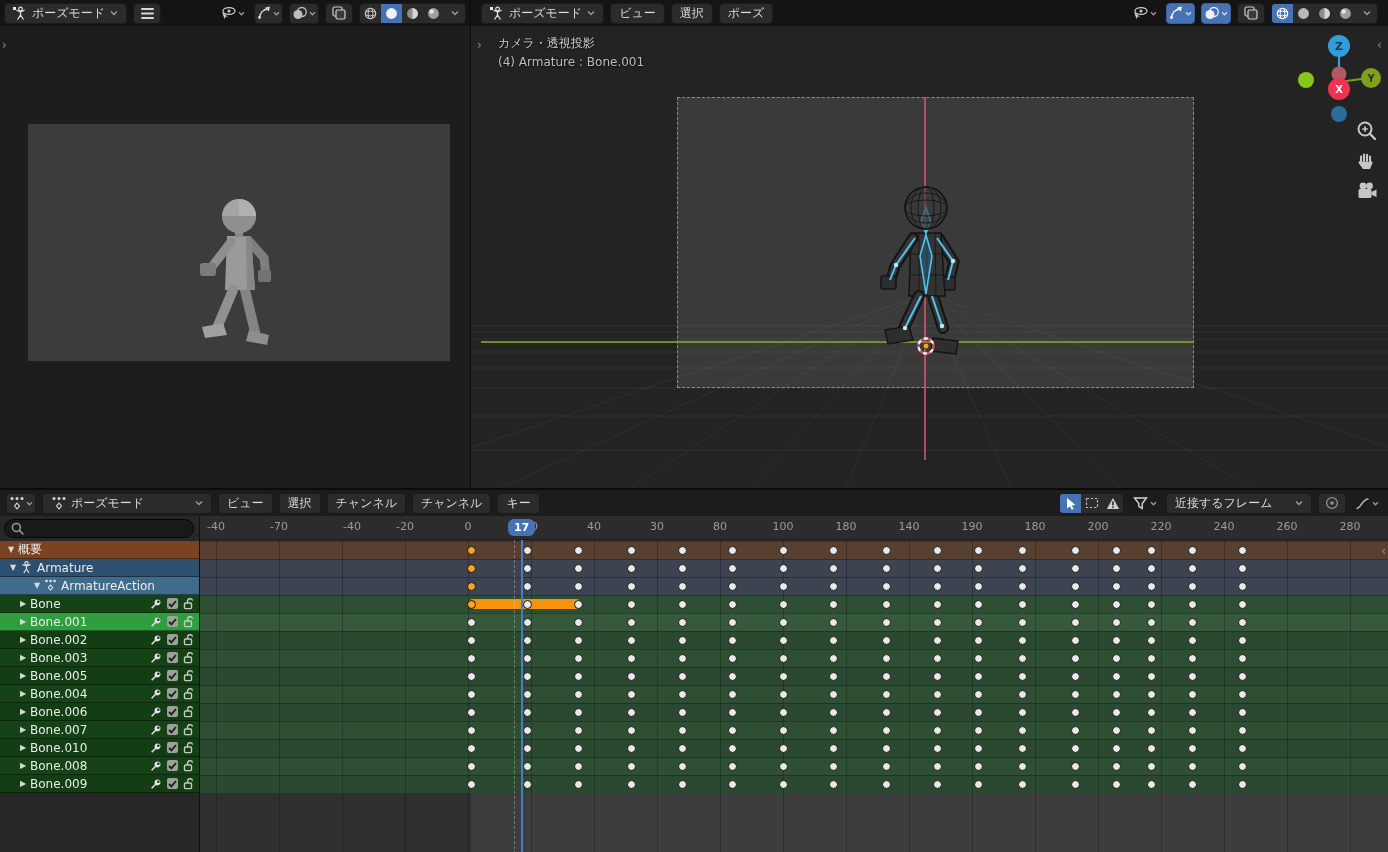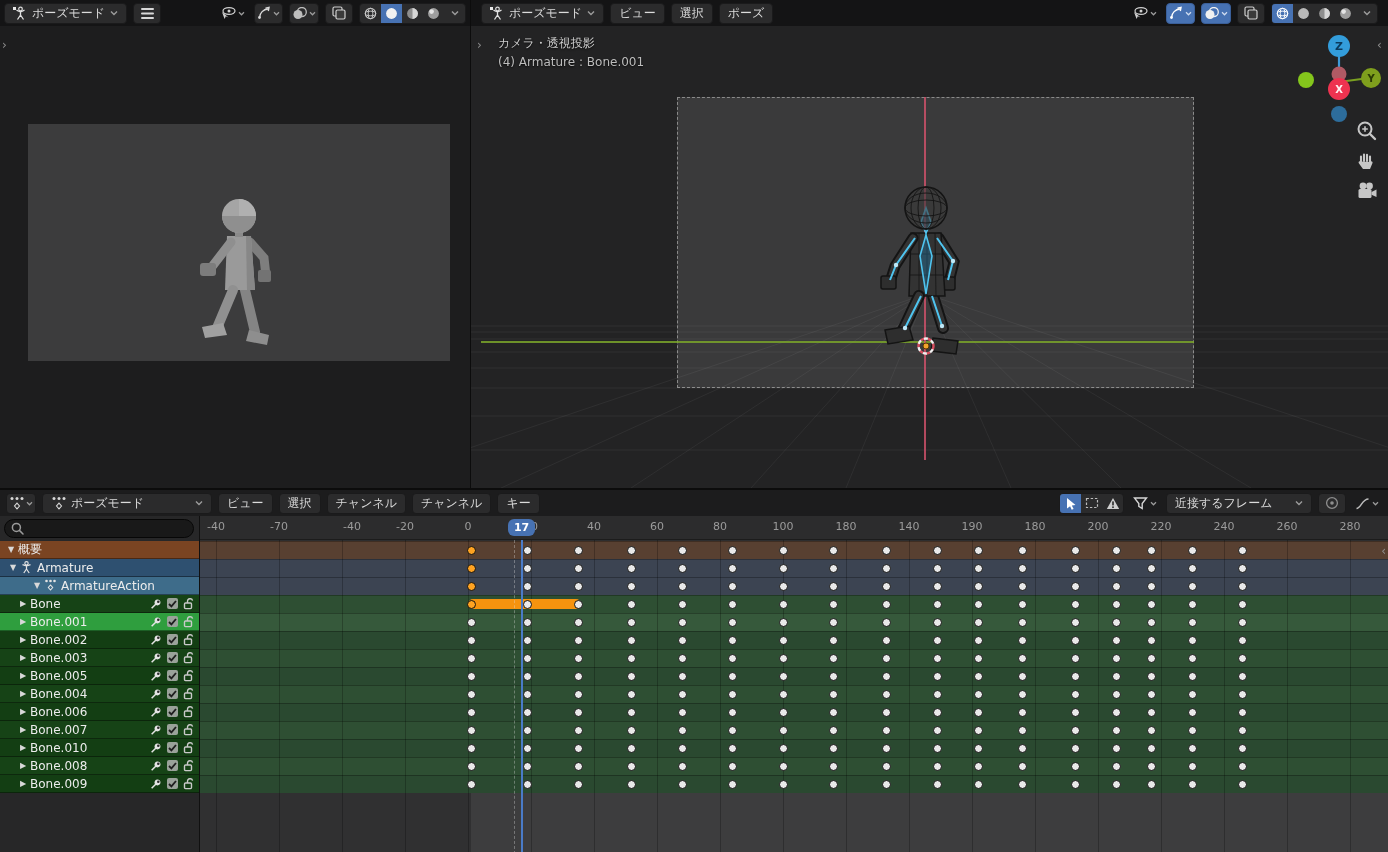--- a/index.html
+++ b/index.html
@@ -722,21 +722,21 @@
       <div class="key-row" style="top: 259px; background: rgb(42, 73, 48);"></div>
       <div id="keyRows"></div>
     <div class="ds-ruler" id="ruler">
         <span class="tick" style="left: -1px;">-40</span>
         <span class="tick" style="left: 62px;">-70</span>
         <span class="tick" style="left: 135px;">-40</span>
         <span class="tick" style="left: 188px;">-20</span>
         <span class="tick" style="left: 251px;">0</span>
         <span class="tick" style="left: 314px;">20</span>
         <span class="tick" style="left: 377px;">40</span>
-        <span class="tick" style="left: 440px;">60</span>
+        <span class="tick" style="left: 440px;">30</span>
         <span class="tick" style="left: 503px;">80</span>
         <span class="tick" style="left: 566px;">100</span>
         <span class="tick" style="left: 629px;">180</span>
         <span class="tick" style="left: 692px;">140</span>
         <span class="tick" style="left: 755px;">190</span>
         <span class="tick" style="left: 818px;">180</span>
         <span class="tick" style="left: 881px;">200</span>
         <span class="tick" style="left: 944px;">220</span>
         <span class="tick" style="left: 1007px;">240</span>
         <span class="tick" style="left: 1070px;">260</span>

